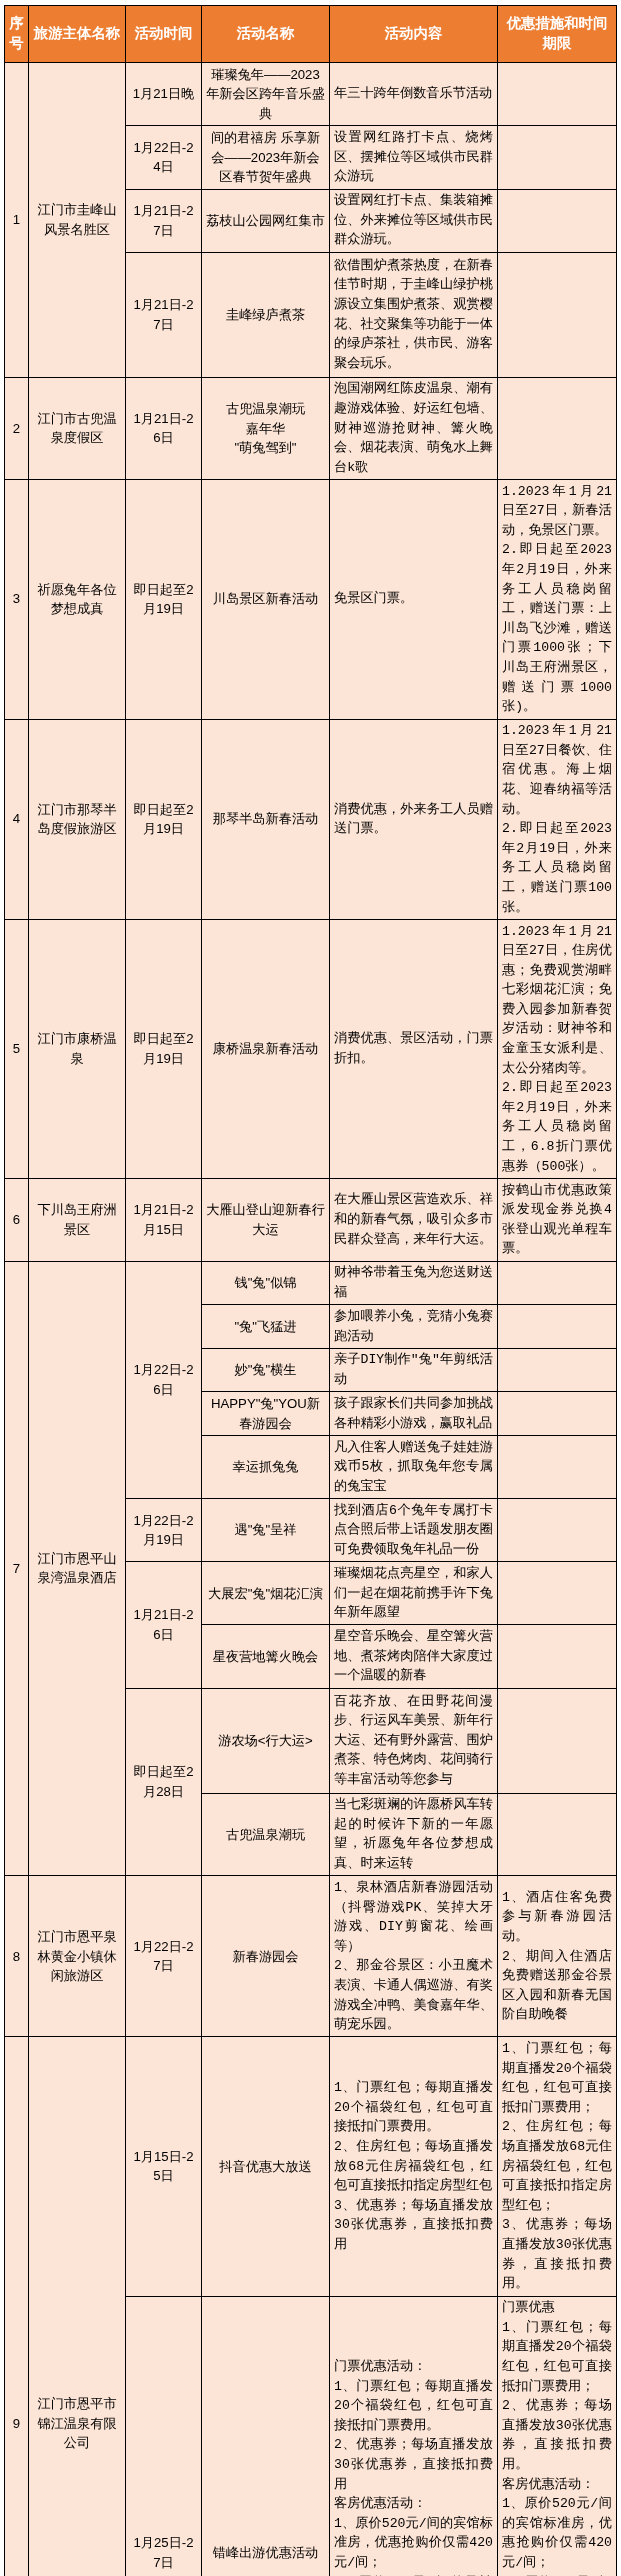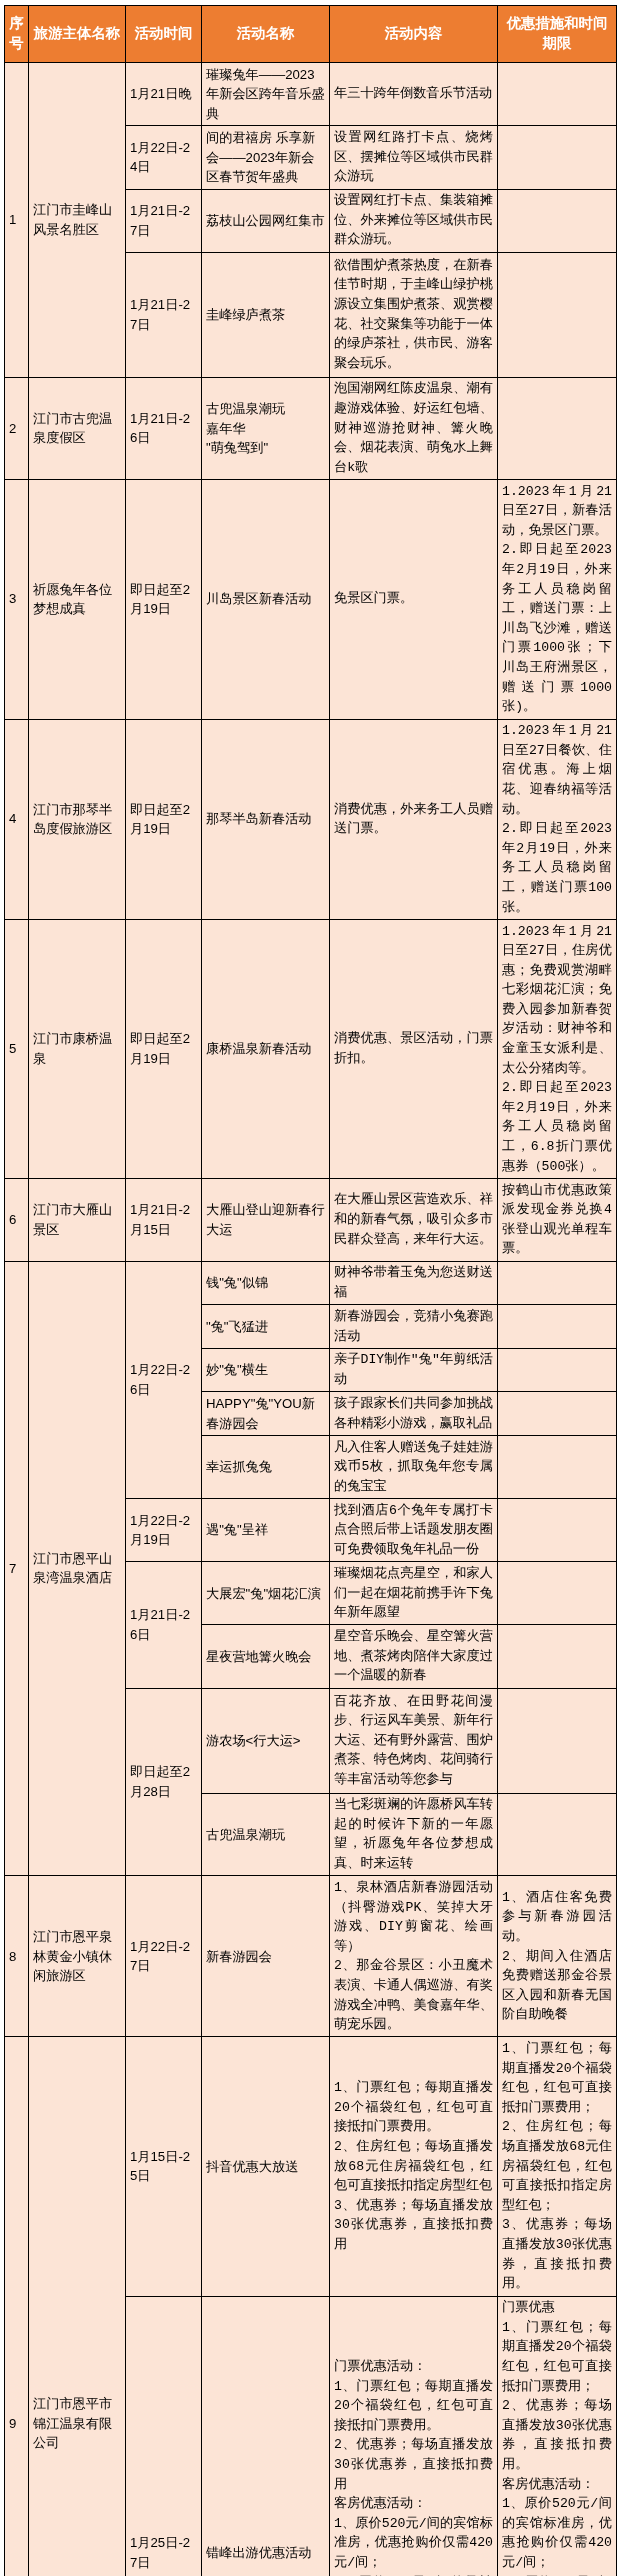--- a/index.html
+++ b/index.html
@@ -22,21 +22,21 @@
     word-break:break-all;
     overflow-wrap:break-word;
     white-space:pre-line;
   }
   table.promo{border:1.7px solid #000;}
   tbody.egroup{border-top:1.7px solid #000;}
   table.promo th{
     background:#ED7D31;color:#fff;font-weight:bold;font-size:14.4px;
     text-align:center;height:52px;padding:2.3px;
   }
-  td.no, td.entity, td.time, td.aname{text-align:left;}
+  td.no, td.entity, td.time, td.aname{text-align:center;}
   td.content, td.disc{text-align:justify;font-family:Liberation Mono, monospace;}
 </style>
 </head>
 <body>
 
 <div class="page">
 <table class="promo">
   <colgroup>
     <col class="c-no">
         <col class="c-entity">
@@ -130,40 +130,40 @@
       <td class="aname">康桥温泉新春活动</td>
       <td class="content">消费优惠、景区活动，门票折扣。</td>
       <td class="disc">1.2023年1月21日至27日，住房优惠；免费观赏湖畔七彩烟花汇演；免费入园参加新春贺岁活动：财神爷和金童玉女派利是、太公分猪肉等。
 2.即日起至2023年2月19日，外来务工人员稳岗留工，6.8折门票优惠券（500张）。</td>
     </tr>
   </tbody>
 
   <tbody class="egroup">
     <tr style="height:60px;">
       <td class="no">6</td>
-      <td class="entity">江门市大雁山景区</td>
+      <td class="entity">下川岛王府洲景区</td>
       <td class="time">1月21日-2月15日</td>
       <td class="aname">大雁山登山迎新春行大运</td>
       <td class="content">在大雁山景区营造欢乐、祥和的新春气氛，吸引众多市民群众登高，来年行大运。</td>
       <td class="disc">按鹤山市优惠政策派发现金券兑换4张登山观光单程车票。</td>
     </tr>
   </tbody>
 
   <tbody class="egroup">
     <tr style="height:40px;">
       <td class="no" rowspan="10">7</td>
       <td class="entity" rowspan="10">江门市恩平山泉湾温泉酒店</td>
       <td class="time" rowspan="5">1月22日-26日</td>
       <td class="aname">钱"兔"似锦</td>
       <td class="content">财神爷带着玉兔为您送财送福</td>
       <td class="disc"></td>
     </tr>
     <tr style="height:43px;">
       <td class="aname">"兔"飞猛进</td>
-      <td class="content">新春游园会，竞猜小兔赛跑活动</td>
+      <td class="content">参加喂养小兔，竞猜小兔赛跑活动</td>
       <td class="disc"></td>
     </tr>
     <tr style="height:41px;">
       <td class="aname">妙"兔"横生</td>
       <td class="content">亲子DIY制作"兔"年剪纸活动</td>
       <td class="disc"></td>
     </tr>
     <tr style="height:42px;">
       <td class="aname">HAPPY"兔"YOU新春游园会</td>
       <td class="content">孩子跟家长们共同参加挑战各种精彩小游戏，赢取礼品</td>

